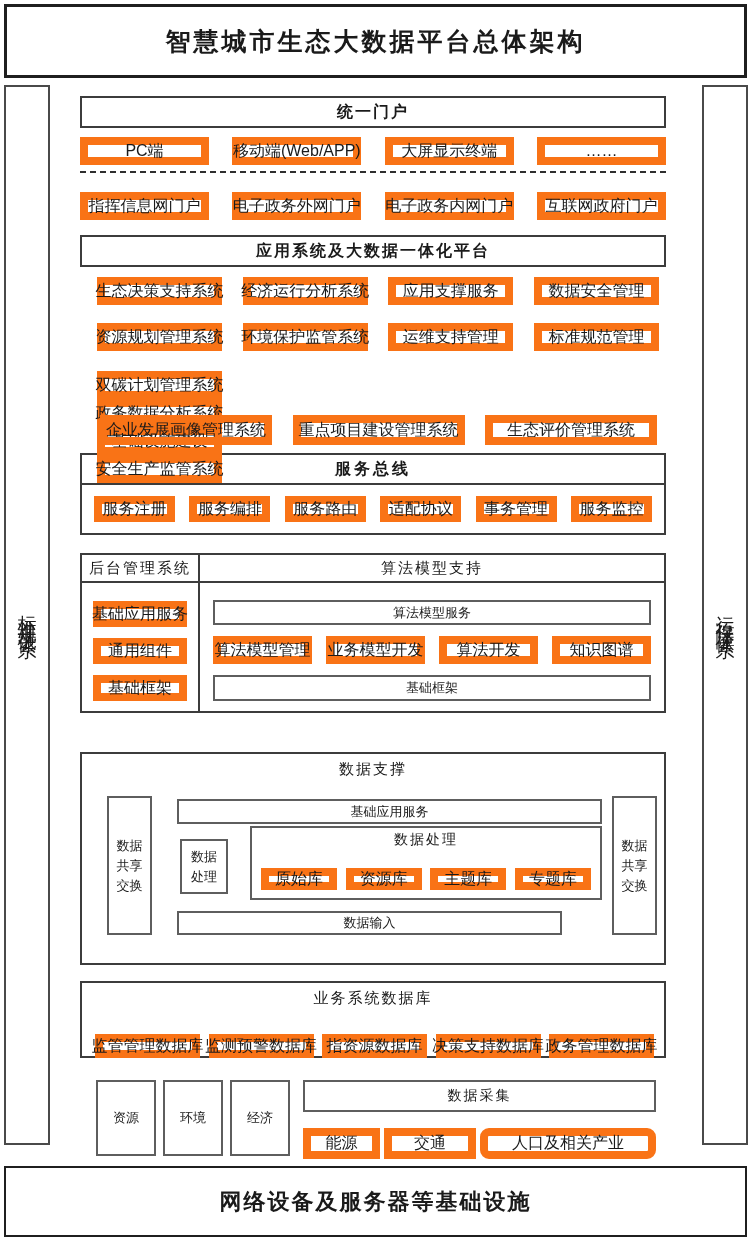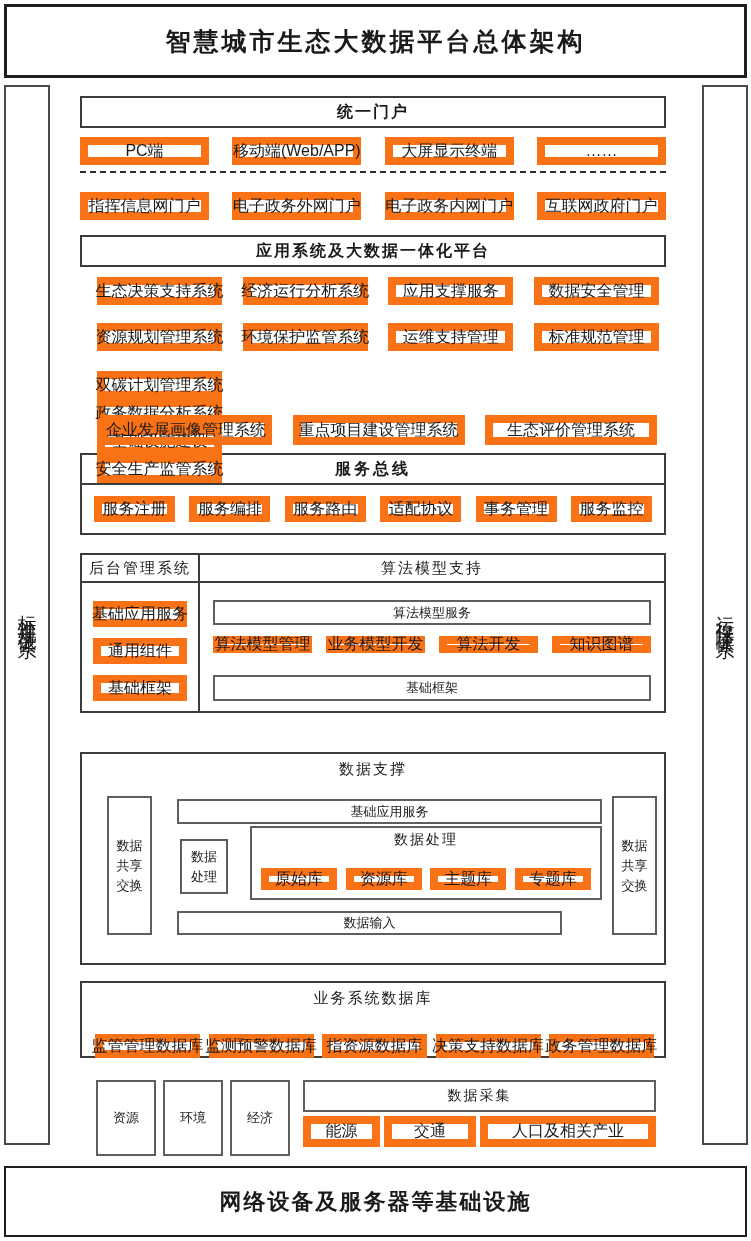--- a/index.html
+++ b/index.html
@@ -58,21 +58,21 @@
   .ba-hdr{height:28px;border-bottom:2px solid #3c3c3c;display:flex;align-items:center;
     justify-content:center;font-family:"Liberation Serif",serif;font-size:15px;letter-spacing:2px;}
   .ba-left-body{flex:1;display:flex;flex-direction:column;align-items:center;
     padding-top:18px;gap:11px;}
   .ba-left-body .box{width:94px;height:26px;}
   .ba-right-body{flex:1;padding:17px 13px 0 13px;}
   .bar{border:2px solid #5e5e5e;display:flex;align-items:center;justify-content:center;
     font-size:13px;}
   .algo-bar{height:25px;}
   .model-row{margin-top:11px;height:26px;}
-  .model-row .box{width:99px;height:17px;}
+  .model-row .box{width:99px;height:28px;}
   .frame-bar{margin-top:13px;height:26px;}
 
   
   .ds{margin-top:39px;height:213px;border:2px solid #3c3c3c;position:relative;}
   .ds-title{padding-top:6px;text-align:center;font-family:Liberation Serif, serif;
     font-size:15px;letter-spacing:2px;}
   .vbox{position:absolute;border:2px solid #5e5e5e;display:flex;align-items:center;
     justify-content:center;text-align:center;font-size:13px;line-height:20px;}
   .vbox span{display:block;width:28px;}
   .share-left{left:25px;top:42px;width:45px;height:139px;}
@@ -95,23 +95,23 @@
   .dbs-row{margin-top:19px;height:24px;padding:8px 10px 0 13px;}
   .dbs-row .box{width:105px;height:24px;}
 
   
   .collect{margin-top:22px;height:76px;position:relative;}
   .domain-box{position:absolute;top:0;width:60px;height:76px;border:2px solid #5e5e5e;
     display:flex;align-items:center;justify-content:center;font-size:13px;}
   .d0{left:16px;} .d1{left:83px;} .d2{left:150px;}
   .collect-right{position:absolute;left:223px;top:0;width:353px;}
   .collect-hdr{height:32px;font-size:14px;letter-spacing:2px;}
-  .collect-row{margin-top:4px;height:31px;}
+  .collect-row{margin-top:16px;height:31px;}
   .collect-row .box{height:31px;}
-  .c0{width:77px;} .c1{width:92px;} .c2{width:176px;}
+  .c0{width:77px;} .c1{width:92px;} .c2{width:176px;border-radius:9px;}
 </style>
 </head>
 <body>
 
 <div class="page">
 
   <div class="title-box">智慧城市生态大数据平台总体架构</div>
 
   <div class="pillar left">标准规范体系</div>
   <div class="pillar right">运行保障体系</div>

